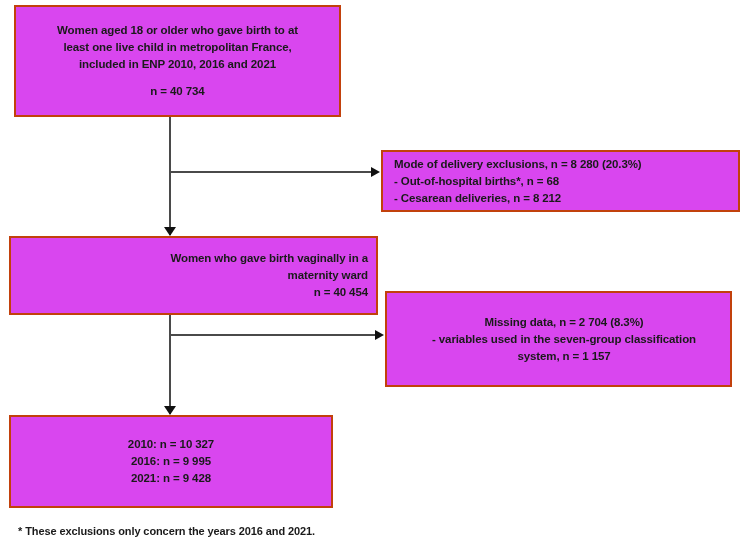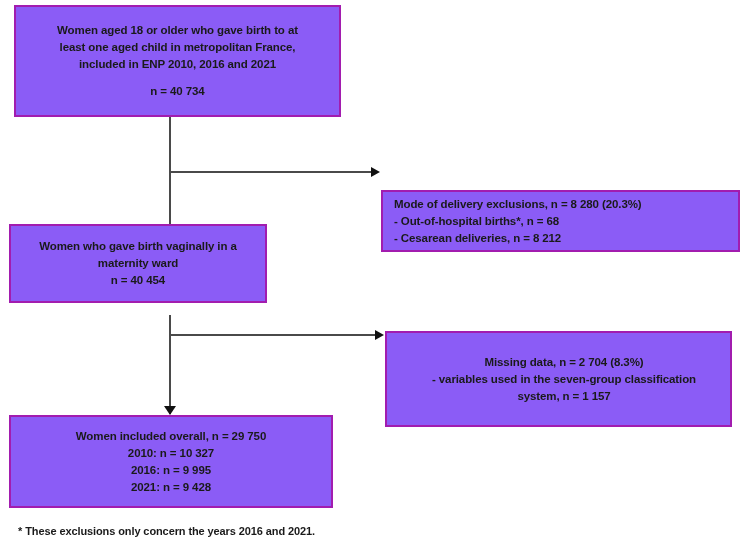--- a/index.html
+++ b/index.html
@@ -14,32 +14,31 @@
   #flowchart {
     position: relative;
     width: 750px;
     height: 541px;
     background: #ffffff;
     overflow: hidden;
   }
   .box {
     position: absolute;
     box-sizing: border-box;
-    border: 2px solid #a21caf;
-    background: #8b5cf6;
+    border: 2px solid #c2410c;
+    background: #d946ef;
     display: flex;
     flex-direction: column;
     justify-content: center;
   }
   .box-center {
     text-align: center;
   }
   .box-left {
     text-align: left;
-    margin-top: 40px;
   }
   .line-txt {
     font-size: 11.5px;
     font-weight: 700;
     line-height: 17px;
     letter-spacing: -0.1px;
     white-space: pre-wrap;
   }
   .box-center .line-txt {
     padding: 0 8px;
@@ -47,21 +46,21 @@
   .box-left .line-txt {
     padding: 0 0 0 11px;
   }
   .spacer {
     height: 10px;
   }
 
   
   #box-cohort      { left: 14px;  top: 5px;   width: 327px; height: 112px; }
   #box-mode-excl   { left: 381px; top: 150px; width: 359px; height: 62px;  }
-  #box-vaginal     { left: 9px;   top: 224px; width: 258px; height: 79px;  }
+  #box-vaginal     { left: 9px;   top: 236px; width: 369px; height: 79px; text-align: right;  }
   #box-missing     { left: 385px; top: 291px; width: 347px; height: 96px; align-items: center;  }
   #box-included    { left: 9px;   top: 415px; width: 324px; height: 93px;  }
 
   
   .conn {
     position: absolute;
     background: #4a4a4a;
   }
   .v-line { width: 2px; }
   .h-line { height: 2px; }
@@ -102,21 +101,21 @@
     margin-top: 12px;
   }
 </style>
 </head>
 <body>
 
 <div id="flowchart">
 
   <div class="box box-center" id="box-cohort">
     <div class="line-txt">Women aged 18 or older who gave birth to at</div>
-    <div class="line-txt">least one aged child in metropolitan France,</div>
+    <div class="line-txt">least one live child in metropolitan France,</div>
     <div class="line-txt">included in ENP 2010, 2016 and 2021</div>
     <div class="spacer"></div>
     <div class="line-txt">n = 40 734</div>
   </div>
 
   <div class="conn v-line" id="conn-main-v1"></div>
   <div class="conn h-line" id="conn-branch-1"></div>
   <div class="arrow-right" id="arrow-excl-1"></div>
   <div class="arrow-down" id="arrow-down-1"></div>
 
@@ -137,21 +136,20 @@
   <div class="arrow-right" id="arrow-excl-2"></div>
   <div class="arrow-down" id="arrow-down-2"></div>
 
   <div class="box box-left" id="box-missing">
     <div class="line-txt">Missing data, n = 2 704 (8.3%)</div>
     <div class="line-txt">- variables used in the seven-group classification</div>
     <div class="line-txt">system, n = 1 157</div>
   </div>
 
   <div class="box box-center" id="box-included">
-    <div class="line-txt">Women included overall, n = 29 750</div>
     <div class="line-txt">2010: n = 10 327</div>
     <div class="line-txt">2016: n = 9 995</div>
     <div class="line-txt">2021: n = 9 428</div>
   </div>
 
   <div id="footnote">* These exclusions only concern the years 2016 and 2021.</div>
 
 </div>
 
 </body></html>

